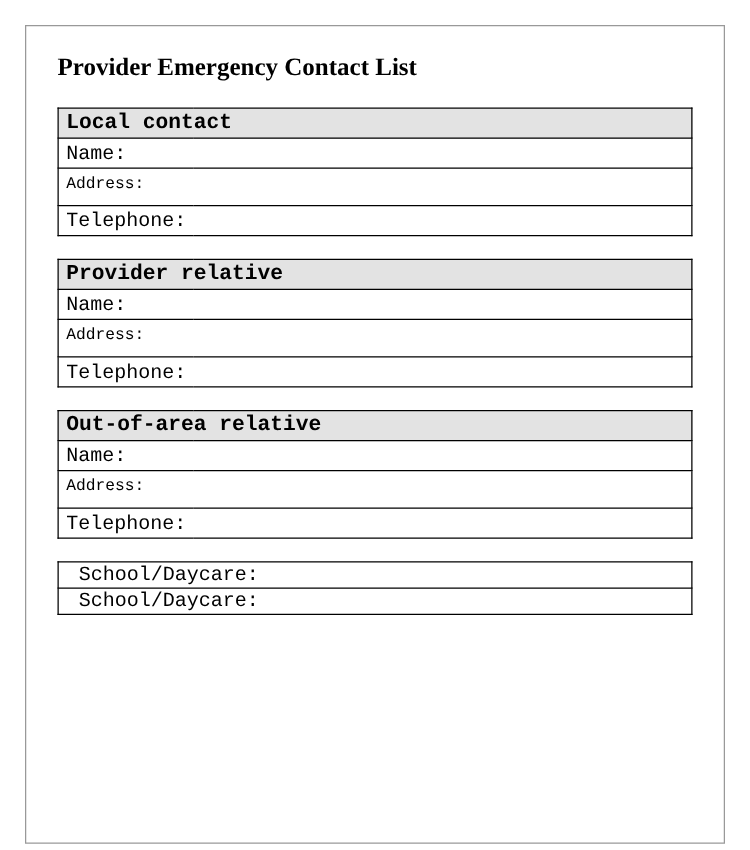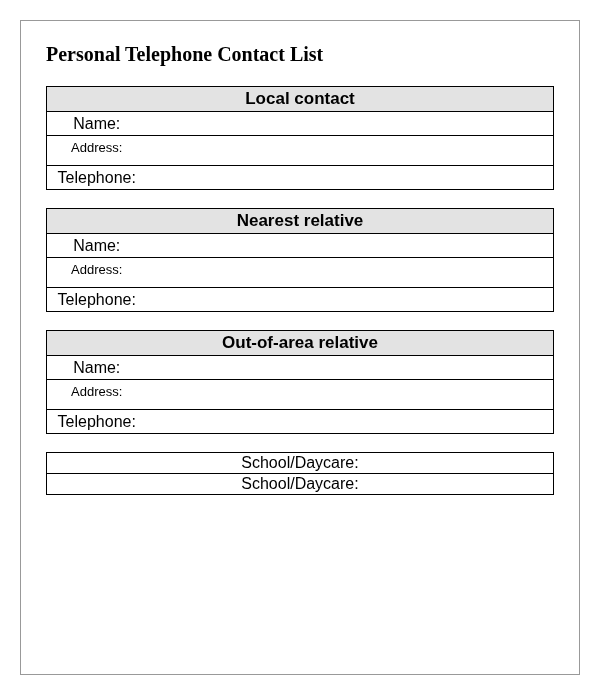--- a/index.html
+++ b/index.html
@@ -23,23 +23,23 @@
     }
     .section {
       margin-bottom: 18px;
     }
     table {
       width: 100%;
       border-collapse: collapse;
     }
     th, td {
       border: 1px solid #000;
-      text-align: center;
+      text-align: left;
       padding: 2px 6px;
-      font-family: Liberation Sans, sans-serif;
+      font-family: Liberation Mono, monospace;
     }
     th {
       background: #e3e3e3;
       font-weight: bold;
       font-size: 17px;
       height: 24px;
     }
     td.label {
       font-size: 16px;
       width: 100px;
@@ -66,21 +66,21 @@
     td.wide-label {
       font-size: 16px;
       height: 20px;
       padding: 1px 16px;
     }
   </style>
 </head>
 <body>
 
 <div class="page">
-  <div class="title">Personal Telephone Contact List</div>
+  <div class="title">Provider Emergency Contact List</div>
 
   <div class="section">
     <table>
       <tbody>
           <tr>
             <th colspan="2">Local contact</th>
           </tr>
       <tr>
         <td class="label">Name:</td>
         <td class="value"></td>
@@ -94,21 +94,21 @@
         <td class="value"></td>
       </tr>
     </tbody>
       </table>
   </div>
 
   <div class="section">
     <table>
       <tbody>
           <tr>
-            <th colspan="2">Nearest relative</th>
+            <th colspan="2">Provider relative</th>
           </tr>
       <tr>
         <td class="label">Name:</td>
         <td class="value"></td>
       </tr>
       <tr>
         <td class="label-tall">Address:</td>
         <td class="value"></td>
       </tr>
       <tr>

